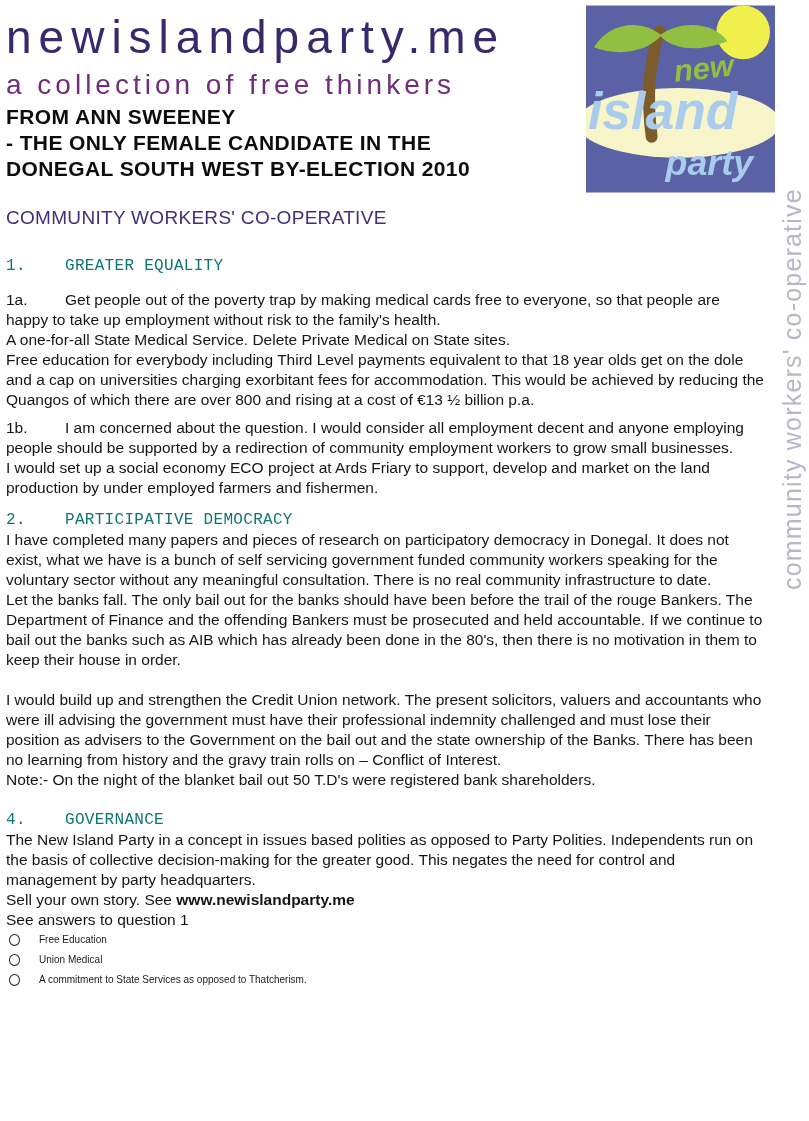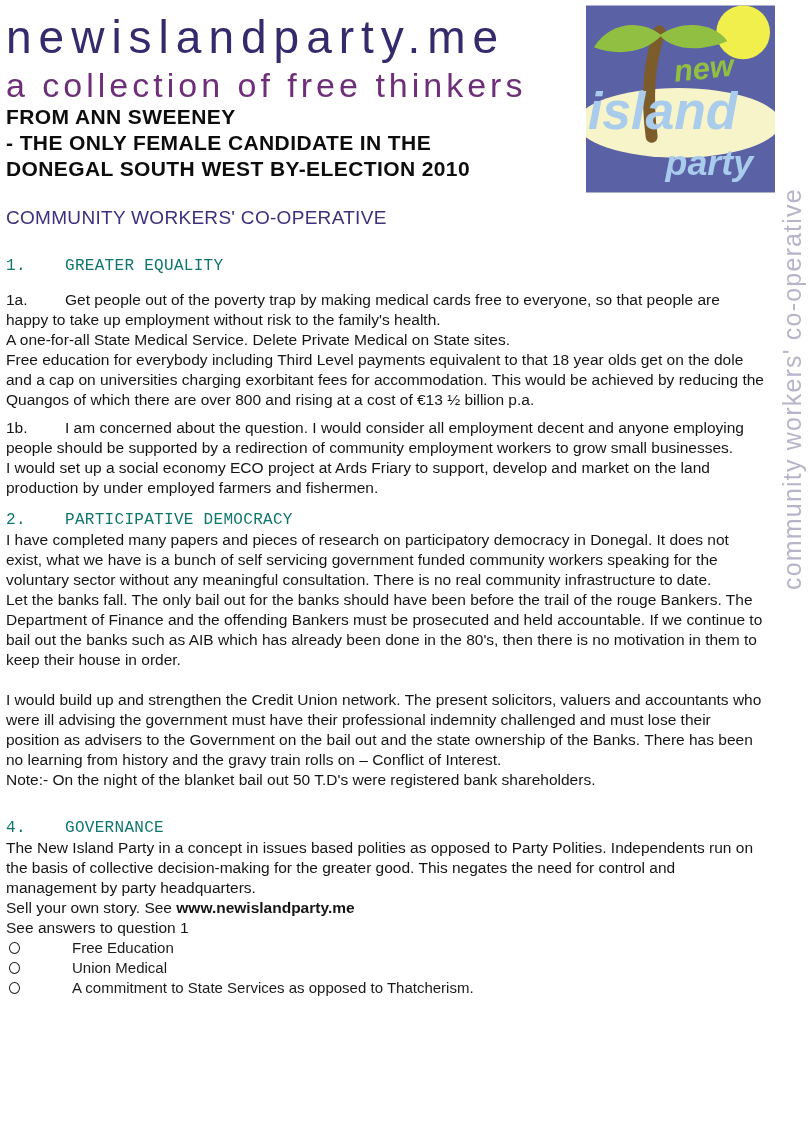--- a/index.html
+++ b/index.html
@@ -18,21 +18,21 @@
   }
   .site-title {
     font-size:46px; line-height:54px;
     letter-spacing:7px;
     color:#352a6c;
     font-weight:500;
     white-space:nowrap;
   }
   .site-subtitle {
     margin-top:2px;
-    font-size:34px; line-height:38px;
+    font-size:28px; line-height:38px;
     letter-spacing:4px;
     color:#6f2e7a;
   }
   .from-block {
     font-size:21px; line-height:26px;
     font-weight:bold; color:#0d0d0d;
     letter-spacing:0.4px;
   }
   .org-line {
     margin-top:24px;
@@ -52,26 +52,26 @@
     margin:0;
     font-size:15.5px; line-height:20px;
     color:#151515;
   }
   .mt-s1head { margin-top:26px; }
   .mt-pa   { margin-top:14px; }
   .mt-pb   { margin-top:8px; }
   .mt-s2head { margin-top:12px; }
   .mt-s3head { margin-top:12px; }
   .mt-p    { margin-top:20px; }
-  .mt-s4head { margin-top:28px; }
+  .mt-s4head { margin-top:20px; }
   .mt-s5head { margin-top:18px; }
   .bold { font-weight:bold; }
   .bullet-row {
     display:flex; align-items:center;
-    font-size:15px; line-height:20px; height:20px;gap:33px;
+    font-size:10px; line-height:20px; height:20px;
   }
   .bullet-circle {
     flex:0 0 auto;
     width:9px; height:10px;
     border:1.6px solid #1a1a1a;
     border-radius:50%;
     margin:0 19px 0 3px;
   }
   .logo-box {
     position:absolute;

